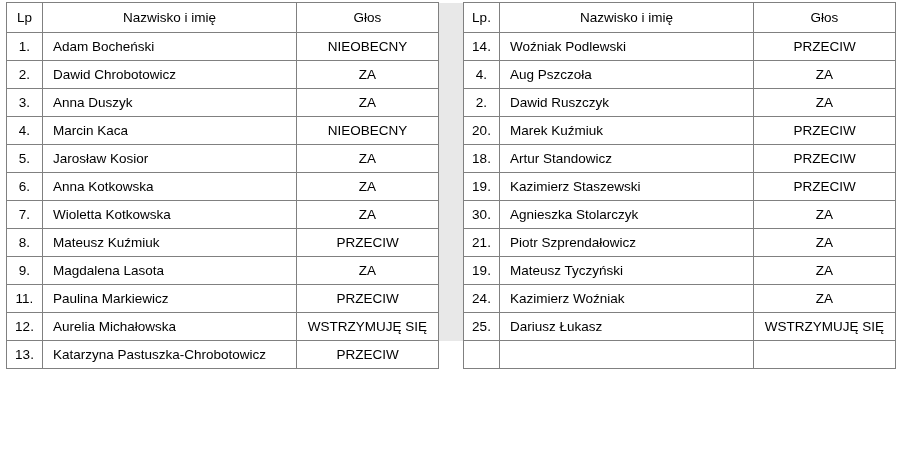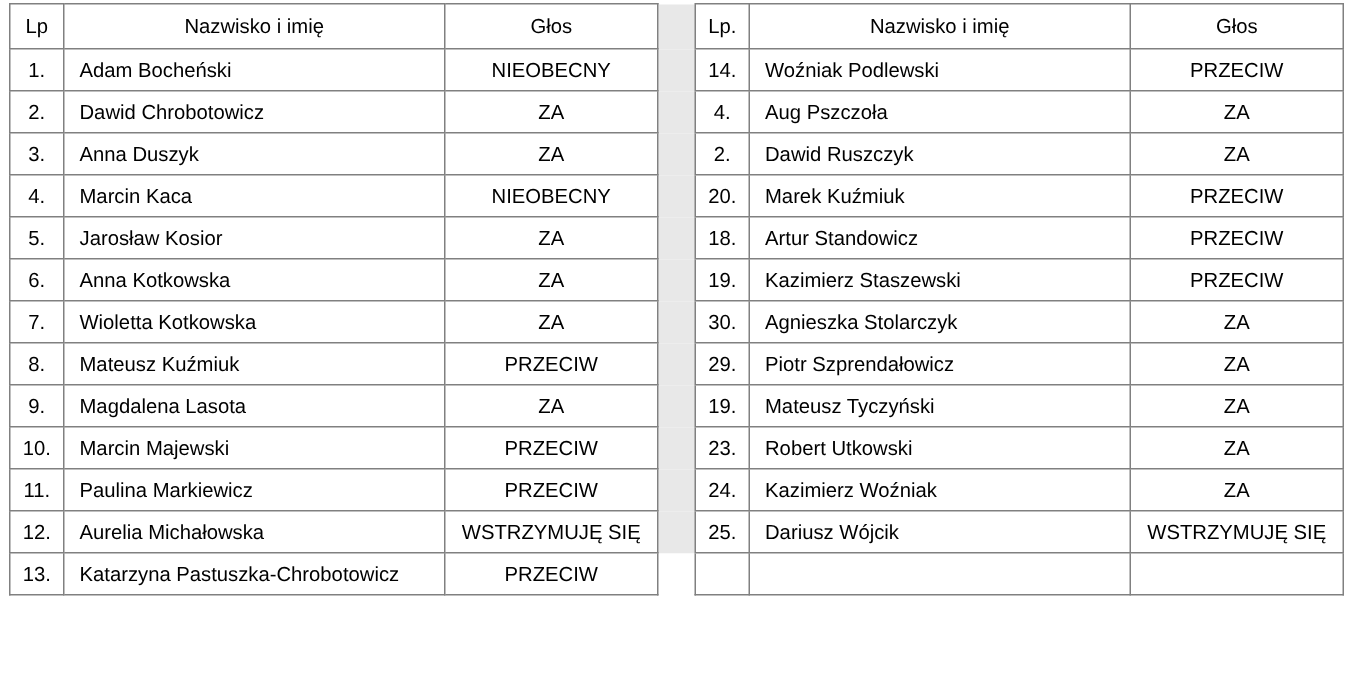--- a/index.html
+++ b/index.html
@@ -151,58 +151,49 @@
         <td class="gap-shaded"></td>
         <td class="c-lp">30.</td>
         <td class="c-name">Agnieszka Stolarczyk</td>
         <td class="c-vote">ZA</td>
       </tr>
       <tr>
         <td class="c-lp">8.</td>
         <td class="c-name">Mateusz Kuźmiuk</td>
         <td class="c-vote">PRZECIW</td>
         <td class="gap-shaded"></td>
-        <td class="c-lp">29.</td>
+        <td class="c-lp">21.</td>
         <td class="c-name">Piotr Szprendałowicz</td>
         <td class="c-vote">ZA</td>
       </tr>
       <tr>
         <td class="c-lp">9.</td>
         <td class="c-name">Magdalena Lasota</td>
         <td class="c-vote">ZA</td>
         <td class="gap-shaded"></td>
         <td class="c-lp">19.</td>
         <td class="c-name">Mateusz Tyczyński</td>
-        <td class="c-vote">ZA</td>
-      </tr>
-      <tr>
-        <td class="c-lp">10.</td>
-        <td class="c-name">Marcin Majewski</td>
-        <td class="c-vote">PRZECIW</td>
-        <td class="gap-shaded"></td>
-        <td class="c-lp">23.</td>
-        <td class="c-name">Robert Utkowski</td>
         <td class="c-vote">ZA</td>
       </tr>
       <tr>
         <td class="c-lp">11.</td>
         <td class="c-name">Paulina Markiewicz</td>
         <td class="c-vote">PRZECIW</td>
         <td class="gap-shaded"></td>
         <td class="c-lp">24.</td>
         <td class="c-name">Kazimierz Woźniak</td>
         <td class="c-vote">ZA</td>
       </tr>
       <tr>
         <td class="c-lp">12.</td>
         <td class="c-name">Aurelia Michałowska</td>
         <td class="c-vote">WSTRZYMUJĘ SIĘ</td>
         <td class="gap-shaded"></td>
         <td class="c-lp">25.</td>
-        <td class="c-name">Dariusz Wójcik</td>
+        <td class="c-name">Dariusz Łukasz</td>
         <td class="c-vote">WSTRZYMUJĘ SIĘ</td>
       </tr>
       <tr>
         <td class="c-lp">13.</td>
         <td class="c-name">Katarzyna Pastuszka-Chrobotowicz</td>
         <td class="c-vote">PRZECIW</td>
         <td class="no-border"></td>
         <td class="c-lp empty-cell"></td>
         <td class="c-name empty-cell"></td>
         <td class="c-vote empty-cell"></td>

